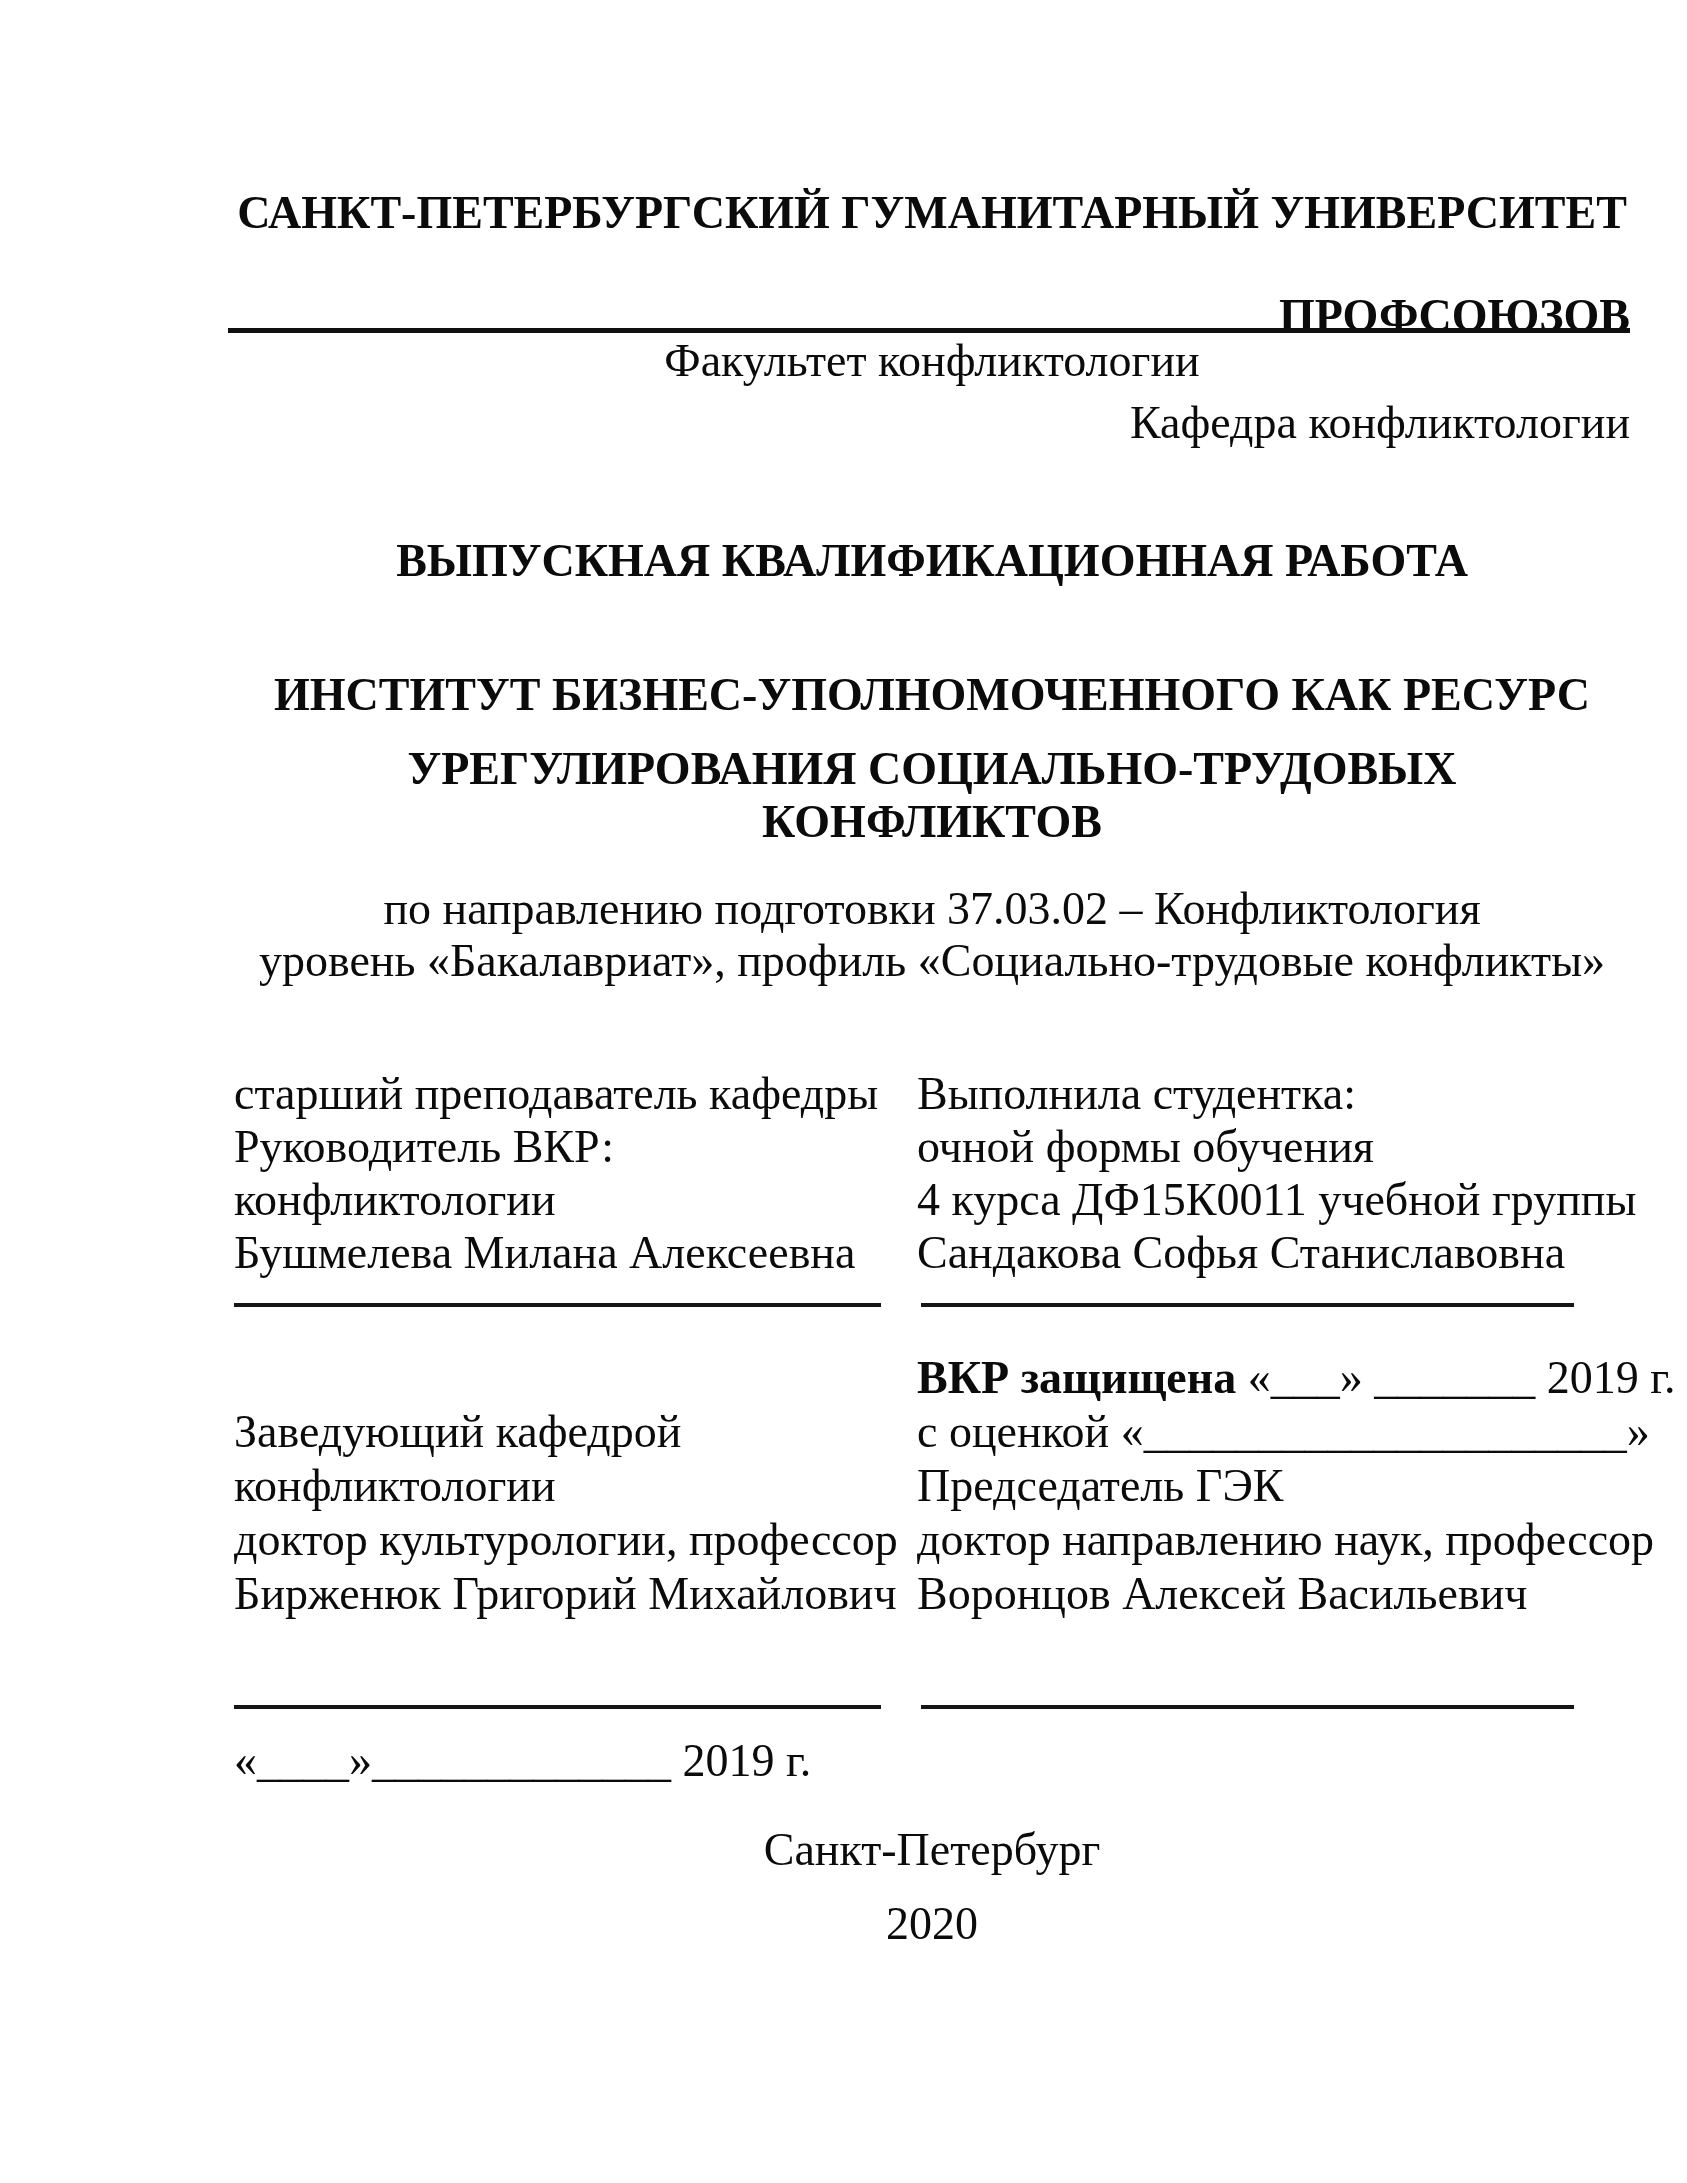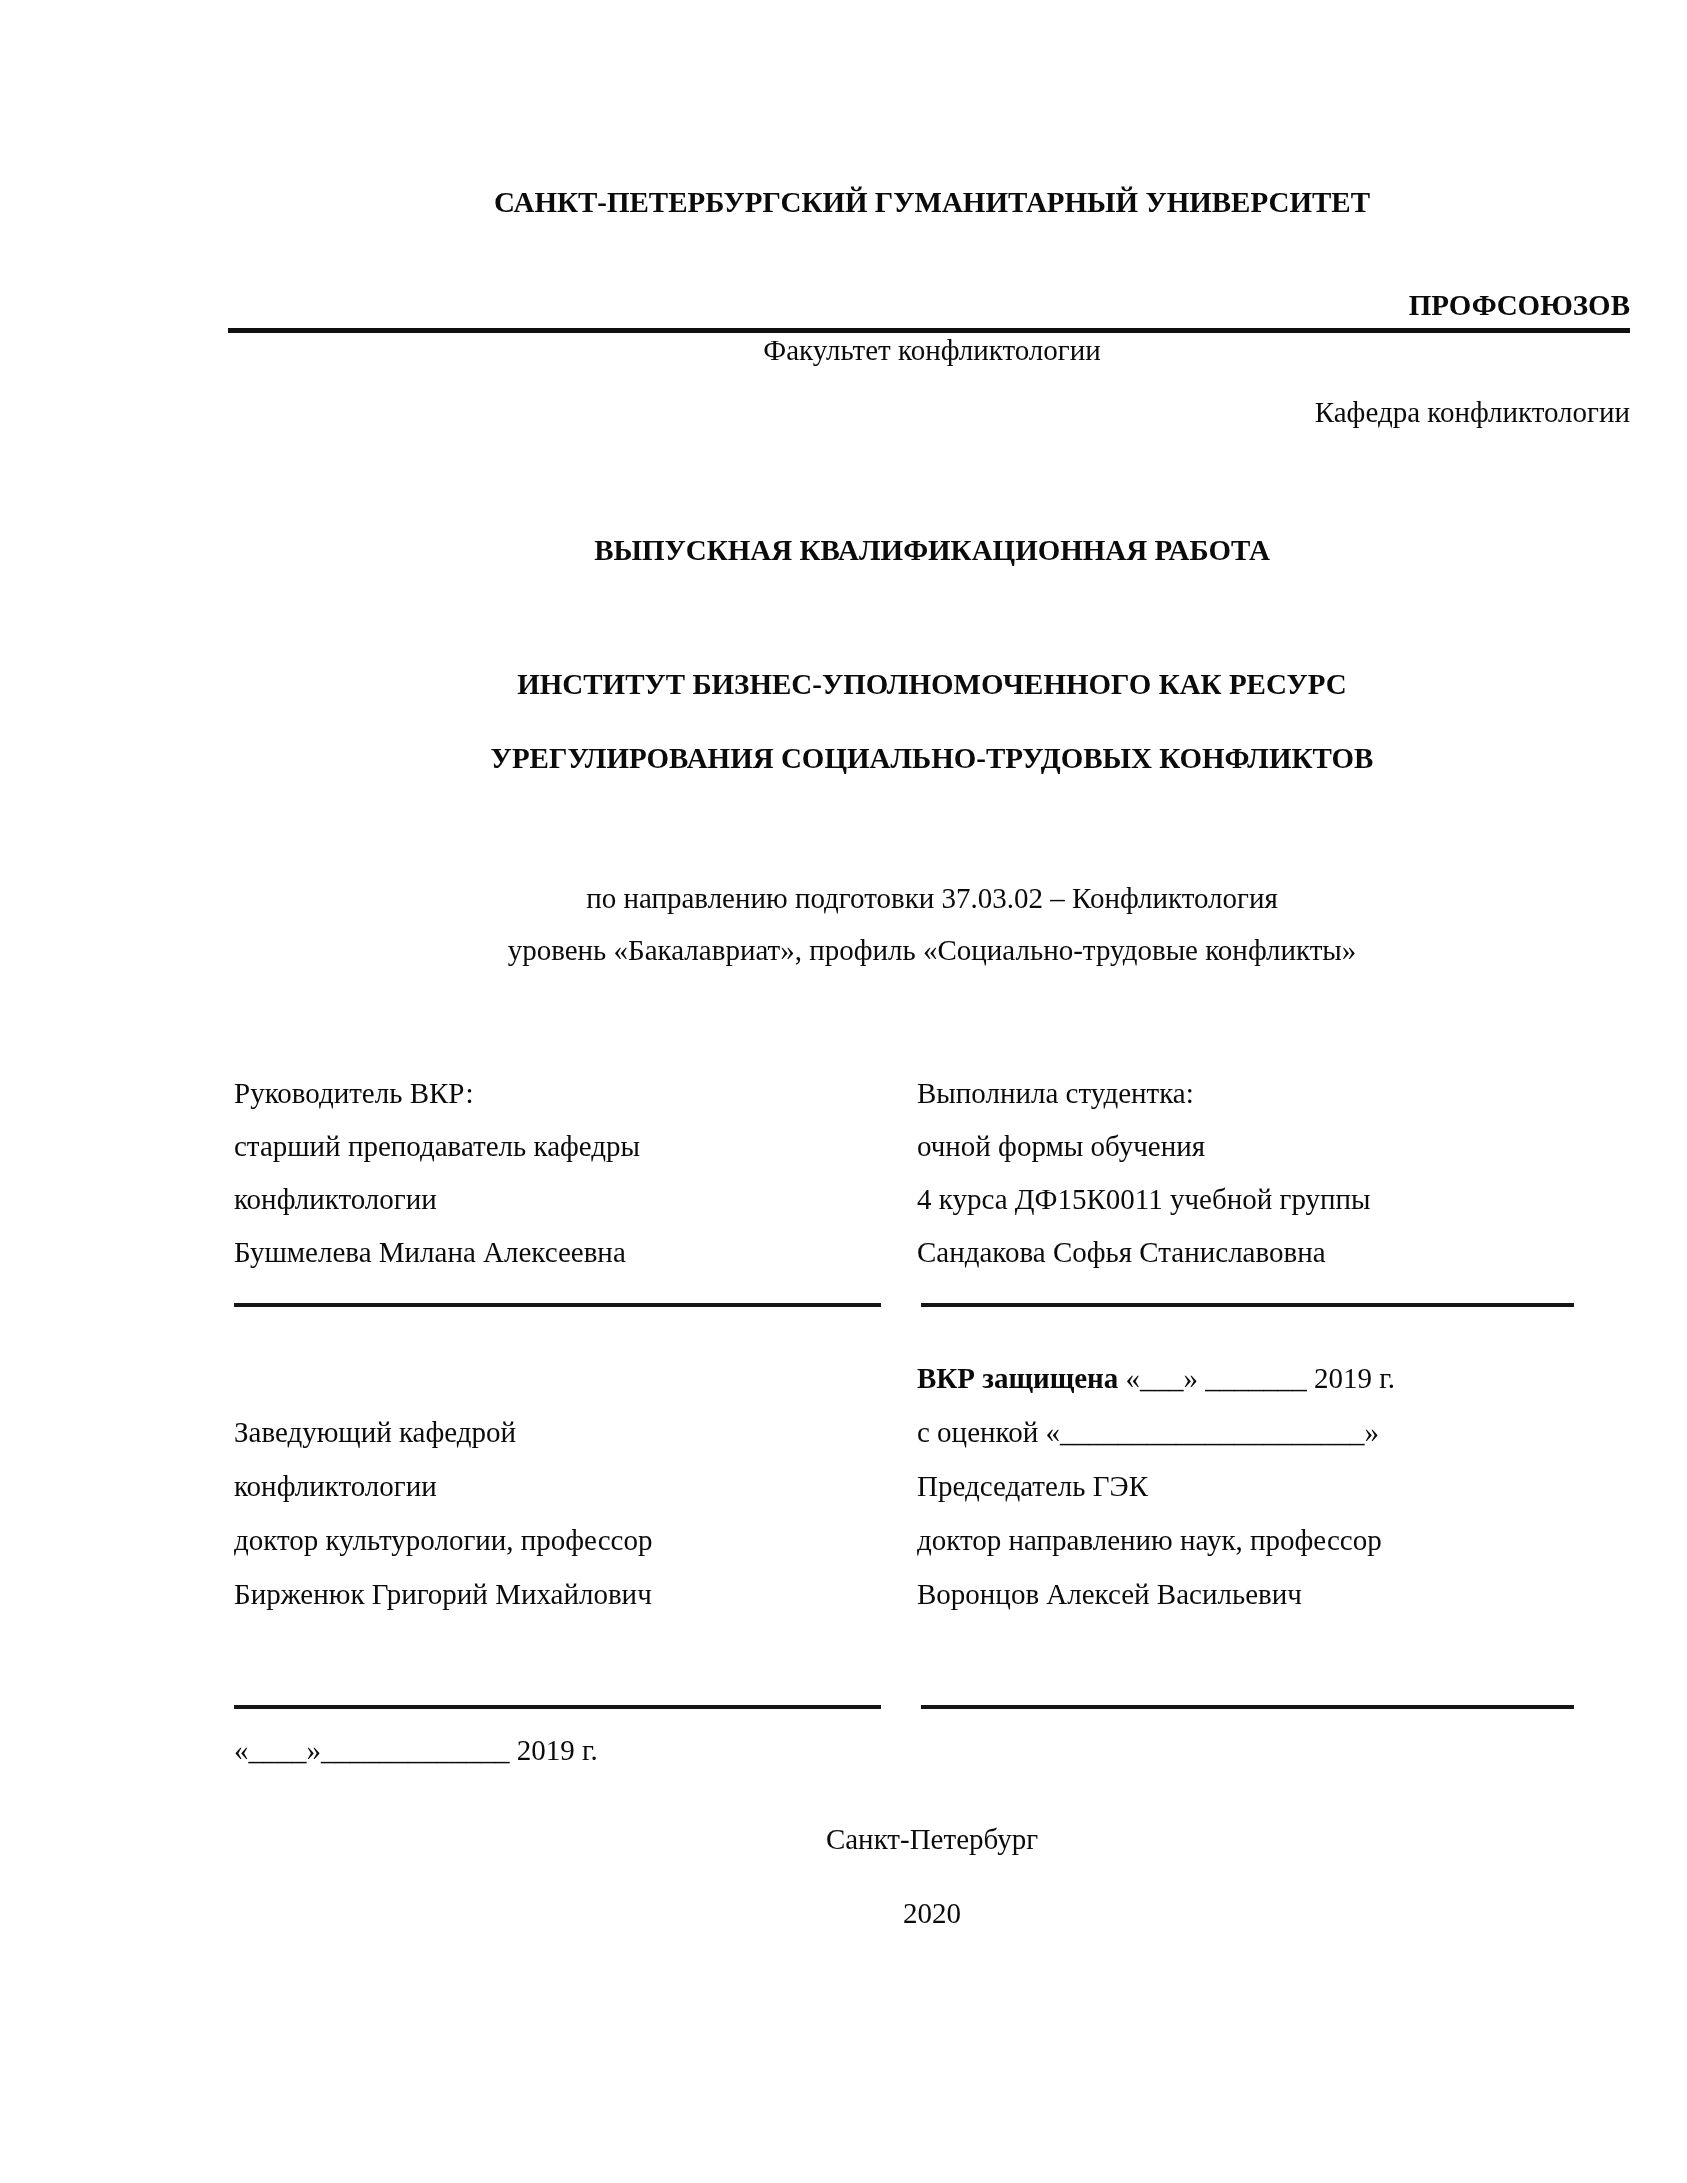--- a/index.html
+++ b/index.html
@@ -7,21 +7,21 @@
     margin: 0;
     padding: 0;
     background: #ffffff;
   }
   .page {
     position: relative;
     width: 1687px;
     height: 2183px;
     background: #ffffff;
     font-family: "Liberation Serif", "DejaVu Serif", serif;
-    font-size: 29px;
+    font-size: 46px;
     color: #0b0b0b;
     overflow: hidden;
   }
   .abs { position: absolute; }
   .centered {
     left: 234px;
     width: 1396px;
     text-align: center;
   }
   .bold { font-weight: bold; }
@@ -58,22 +58,22 @@
 
   <div class="abs centered bold" style="top:534px;">ВЫПУСКНАЯ КВАЛИФИКАЦИОННАЯ РАБОТА</div>
 
   <div class="abs centered bold" style="top:742px;">УРЕГУЛИРОВАНИЯ СОЦИАЛЬНО-ТРУДОВЫХ КОНФЛИКТОВ</div>
   <div class="abs centered bold" style="top:668px;">ИНСТИТУТ БИЗНЕС-УПОЛНОМОЧЕННОГО КАК РЕСУРС</div>
 
   <div class="abs centered" style="top:882px;">по направлению подготовки 37.03.02 – Конфликтология</div>
   <div class="abs centered" style="top:934px;">уровень «Бакалавриат», профиль «Социально-трудовые конфликты»</div>
 
   <div class="abs col" style="top:1067px; left:234px; width:659px;">
+    <div>старший преподаватель кафедры</div>
     <div>Руководитель ВКР:</div>
-    <div>старший преподаватель кафедры</div>
     <div>конфликтологии</div>
     <div>Бушмелева Милана Алексеевна</div>
   </div>
 
   <div class="abs col" style="top:1067px; left:917px; width:738px;">
     <div>Выполнила студентка:</div>
     <div>очной формы обучения</div>
     <div>4 курса ДФ15К0011 учебной группы</div>
     <div>Сандакова Софья Станиславовна</div>
   </div>

